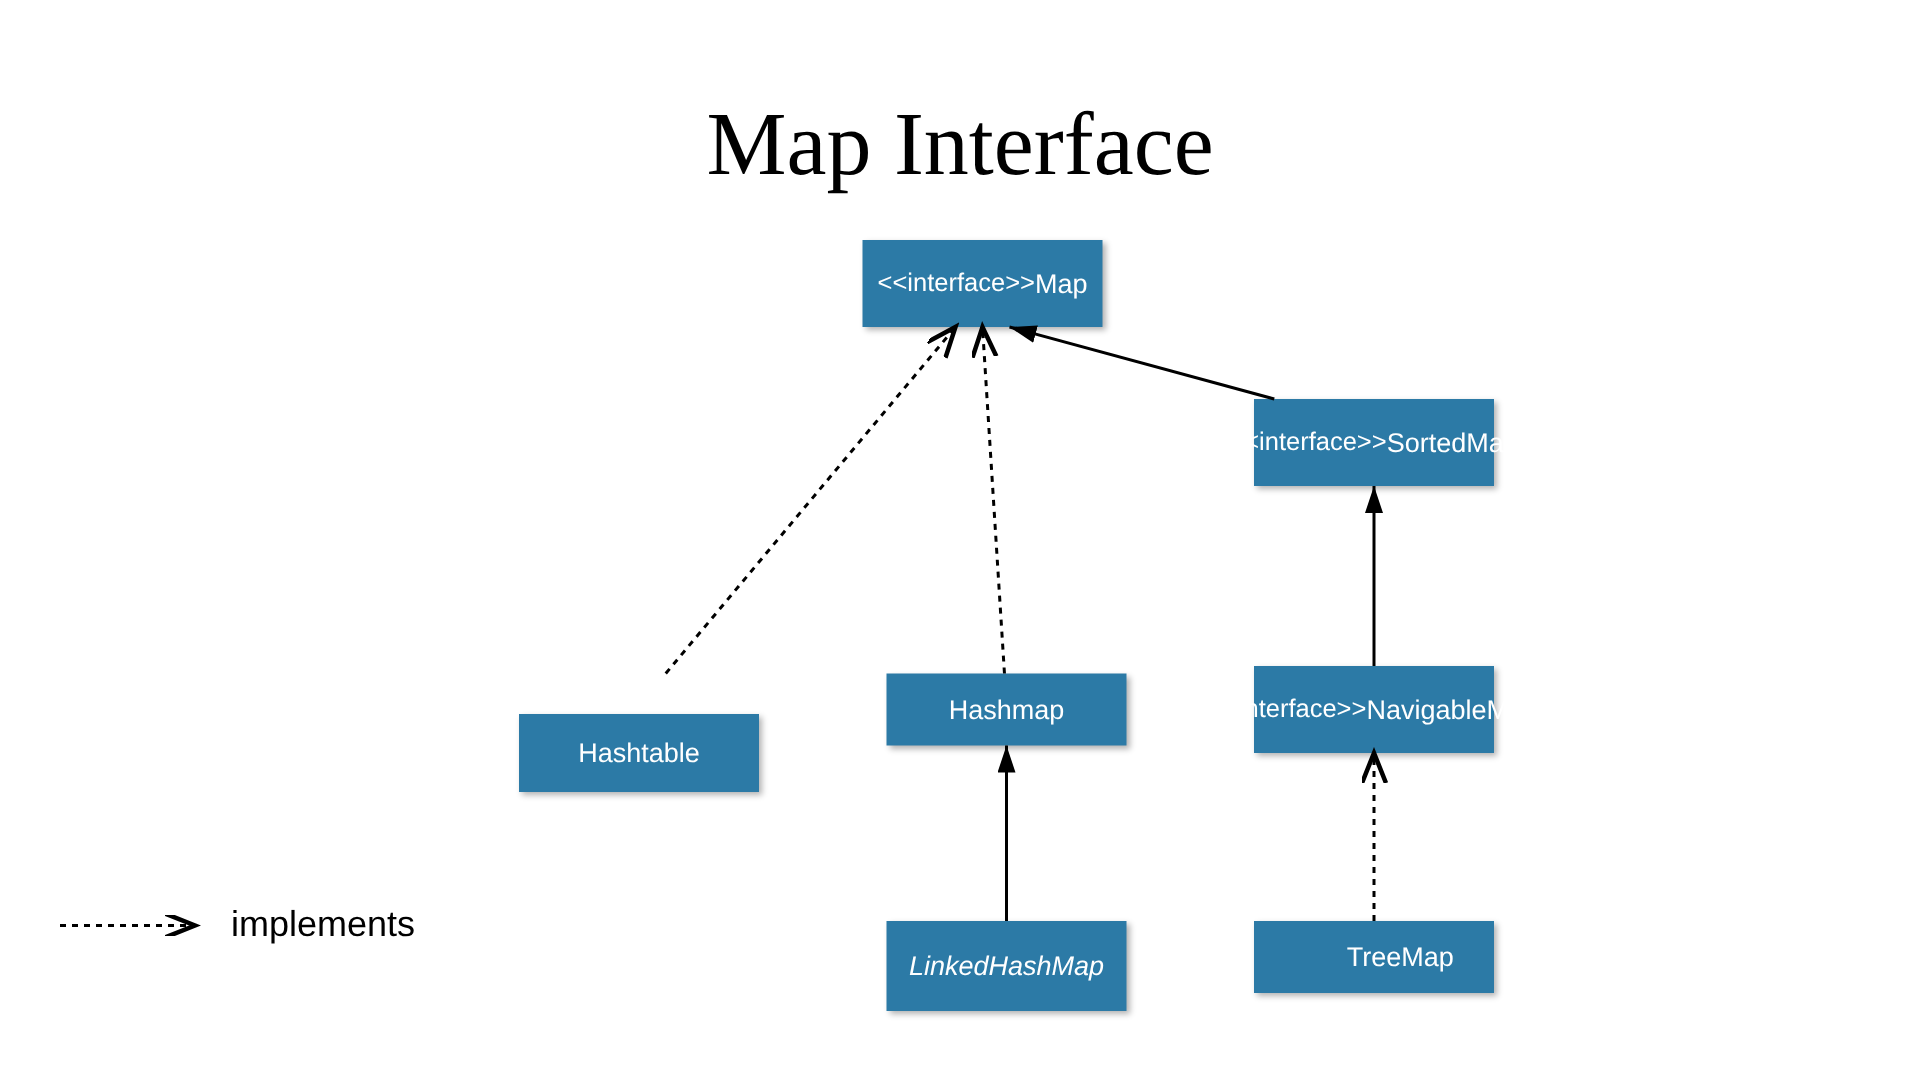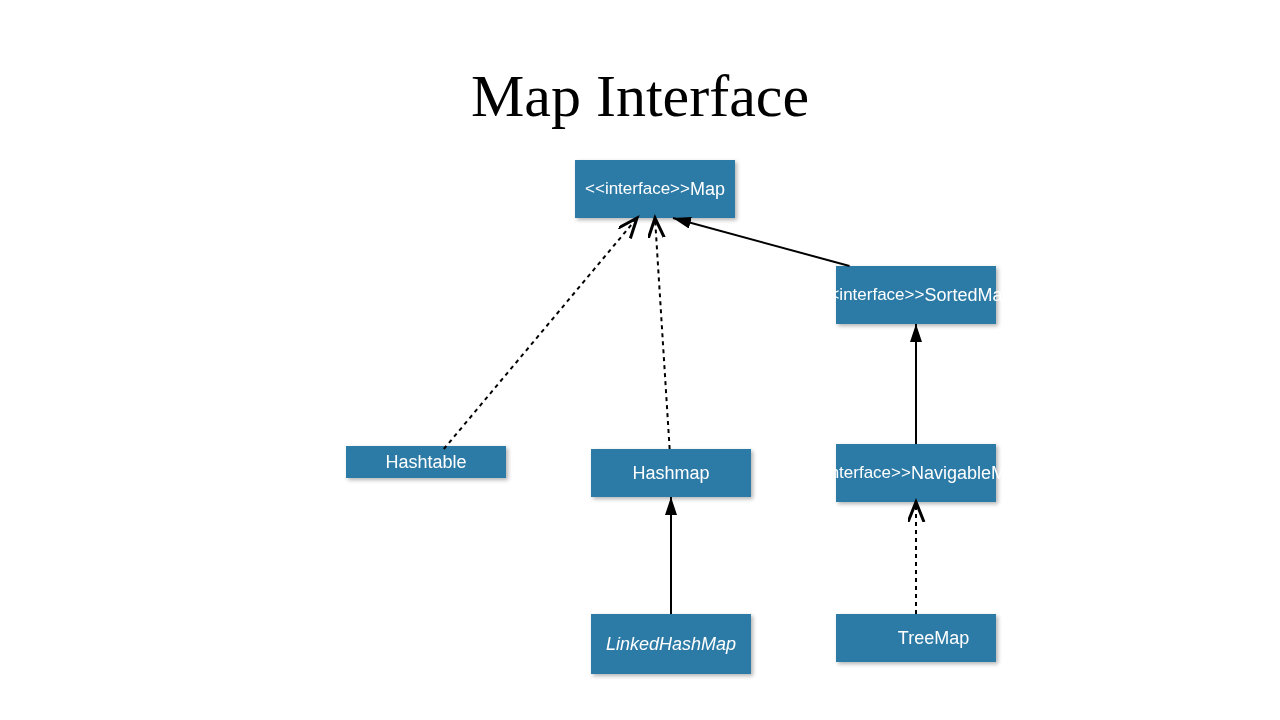--- a/index.html
+++ b/index.html
@@ -64,21 +64,21 @@
 <div class="title">Map Interface</div>
 
 <div id="node-map" class="node" style="left: 575px; top: 160px; width: 160px; height: 58px;">
   <span class="stereo">&lt;&lt;interface&gt;&gt;</span>
   <span>Map</span>
 </div>
 <div id="node-sortedmap" class="node" style="left: 836px; top: 266px; width: 160px; height: 58px;">
   <span class="stereo">&lt;&lt;interface&gt;&gt;</span>
   <span>SortedMap</span>
 </div>
-<div id="node-hashtable" class="node" style="left: 346px; top: 446px; width: 160px; height: 32px;">
+<div id="node-hashtable" class="node" style="left: 346px; top: 476px; width: 160px; height: 52px;">
   <span>Hashtable</span>
 </div>
 <div id="node-hashmap" class="node" style="left: 591px; top: 449px; width: 160px; height: 48px;">
   <span>Hashmap</span>
 </div>
 <div id="node-navigablemap" class="node" style="left: 836px; top: 444px; width: 160px; height: 58px;">
   <span class="stereo">&lt;&lt;interface&gt;&gt;</span>
   <span>NavigableMap</span>
 </div>
 <div id="node-linkedhashmap" class="node" style="left: 591px; top: 614px; width: 160px; height: 60px; font-style: italic;">
@@ -101,13 +101,19 @@
       <line x1="443.83098591549293" y1="449" x2="637" y2="218" stroke="#000" stroke-width="2" stroke-dasharray="4,4" marker-end="url(#arrow-open)"></line>
       <line x1="669.6478873239437" y1="449" x2="655" y2="218" stroke="#000" stroke-width="2" stroke-dasharray="4,4" marker-end="url(#arrow-open)"></line>
       <line x1="849.5188679245283" y1="266" x2="673" y2="218" stroke="#000" stroke-width="2" marker-end="url(#arrow-solid)"></line>
       <line x1="671" y1="614" x2="671" y2="497" stroke="#000" stroke-width="2" marker-end="url(#arrow-solid)"></line>
       <line x1="916" y1="444" x2="916" y2="324" stroke="#000" stroke-width="2" marker-end="url(#arrow-solid)"></line>
       <line x1="916" y1="614" x2="916" y2="502" stroke="#000" stroke-width="2" stroke-dasharray="4,4" marker-end="url(#arrow-open)"></line>
     </g>
 </svg>
 
 <div class="legend">
+  <div class="legend-row">
+    <svg width="100" height="14">
+      <line x1="0" y1="7" x2="90" y2="7" stroke="#000" stroke-width="2" stroke-dasharray="4,4" marker-end="url(#arrow-open)"></line>
+    </svg>
+    <span class="legend-label">implements</span>
+  </div>
 </div>
 
 </body></html>

